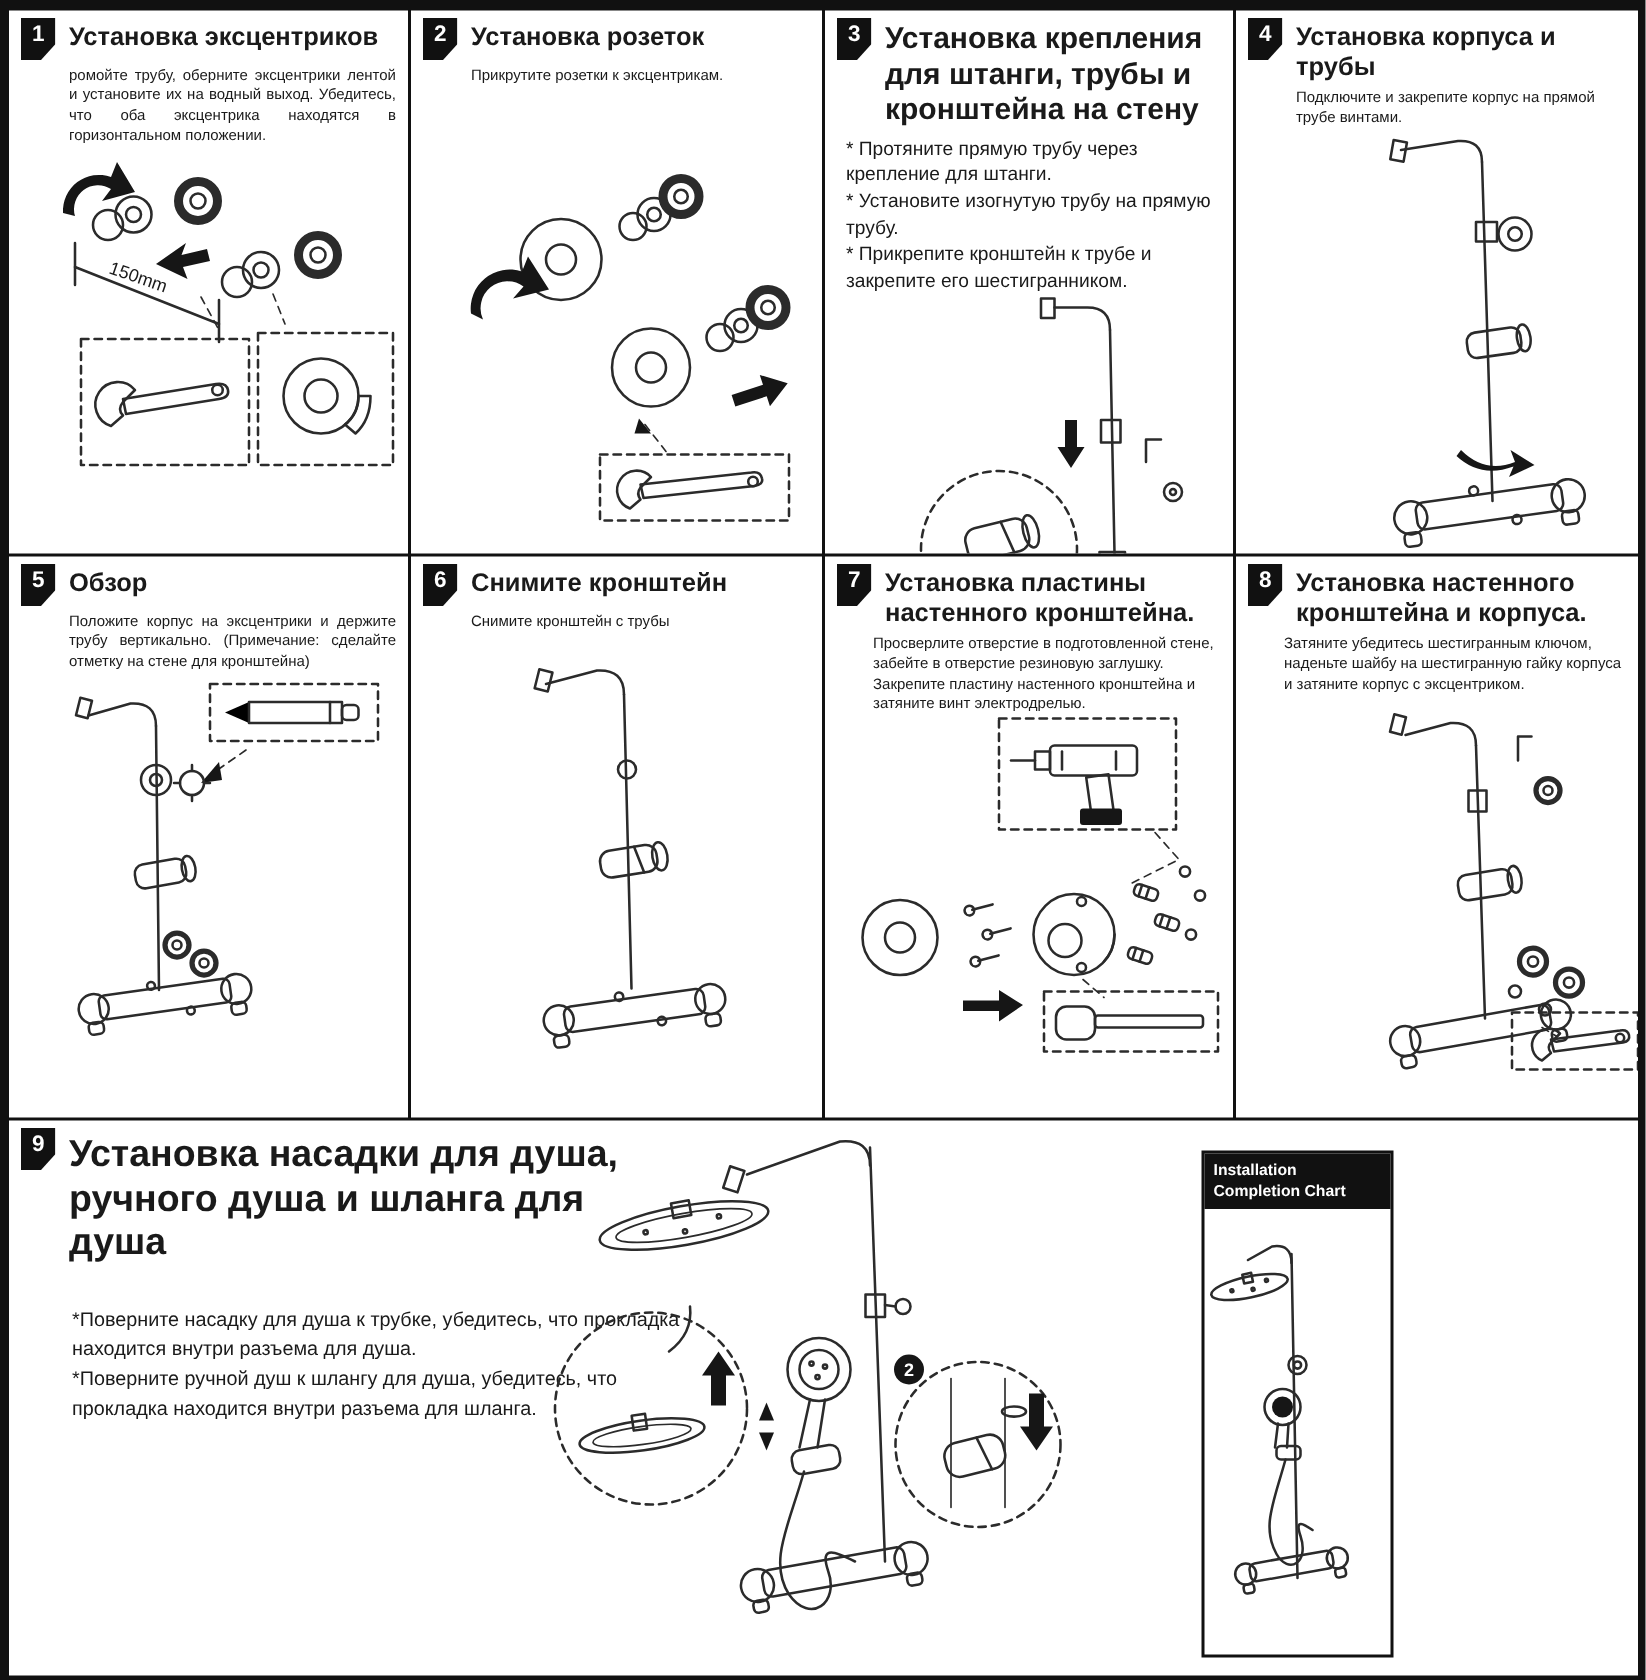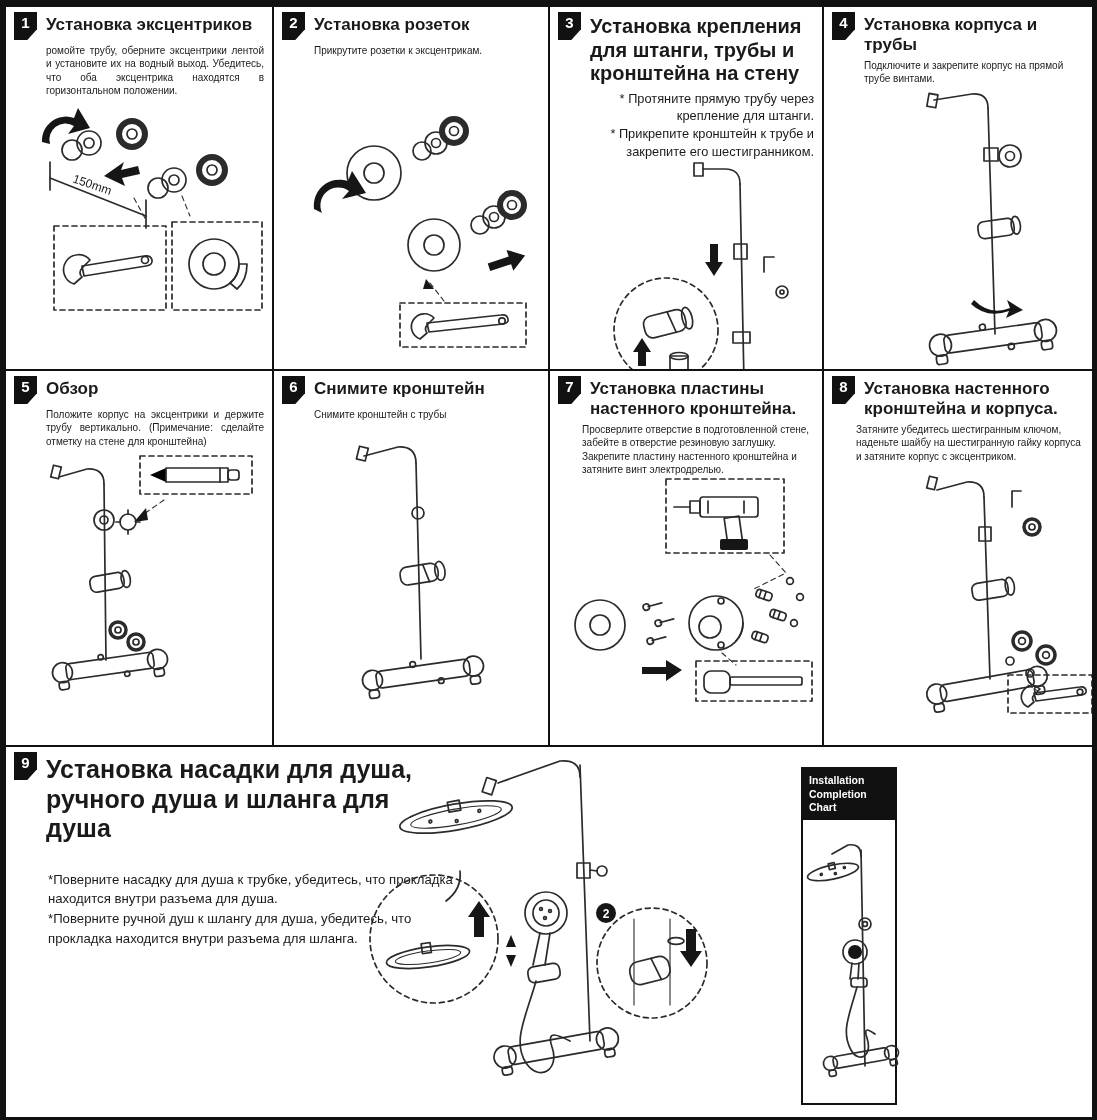--- a/index.html
+++ b/index.html
@@ -13,33 +13,33 @@
   .head{display:flex;align-items:flex-start;gap:9px;margin-bottom:4px;}
   .badge{flex:0 0 auto;width:23px;height:26px;background:#111;color:#fff;font-weight:bold;
          font-size:15px;display:flex;align-items:flex-start;justify-content:center;padding-top:2px;
          clip-path:polygon(0 0,100% 0,100% 62%,58% 100%,0 100%);margin-top:-1px;}
   .title{margin:2px 0 0 0;font-size:20px;line-height:1.18;font-weight:bold;}
   .t17{font-size:17px;}
   .t19{font-size:25px;}
   .body{margin:3px 0 0 32px;font-size:10px;line-height:1.34;max-width:236px;}
   .just{text-align:justify;}
   .bullets{margin:4px 0 0 6px;font-size:12.8px;line-height:1.38;max-width:252px;}
-  .bullets div{margin:0;text-align:right;}
+  .bullets div{margin:0;}
   .ill{display:block;}
   .ill path,.ill line,.ill circle,.ill ellipse,.ill rect,.ill polyline{
       fill:none;stroke:#2b2b2b;stroke-width:1.7;stroke-linecap:round;stroke-linejoin:round;}
   .ill .fl{fill:#161616;stroke:none;}
   .ill .dsh{stroke-dasharray:5 4;}
   .ill .tk{stroke-width:6;}
   .ill .tk2{stroke-width:3.5;}
   .ill .thin{stroke-width:1.1;}
   .ill text{fill:#1a1a1a;stroke:none;font-family:"Liberation Sans",sans-serif;}
   .p9-body{margin:26px 0 0 34px;font-size:13.2px;line-height:1.5;max-width:430px;}
   .p9-svg{position:absolute;left:328px;top:4px;}
-  .chartbox{position:absolute;left:795px;top:20px;width:96px;height:338px;
+  .chartbox{position:absolute;left:795px;top:20px;width:128px;height:338px;
             border:2px solid #111;box-sizing:border-box;background:#fff;}
   .charthead{background:#111;color:#fff;font-size:10.5px;font-weight:bold;line-height:1.3;
              padding:5px 6px;}
 </style>
 </head>
 <body>
 
 <div class="doc">
 <div class="grid">
 
@@ -147,20 +147,21 @@
 
   <section class="panel">
     <div class="head">
       <div class="badge">
             <span>3</span>
           </div>
       <h2 class="title" style="max-width:236px">Установка крепления для штанги, трубы и кронштейна на стену</h2>
     </div>
     <div class="bullets">
       <div>* Протяните прямую трубу через крепление для штанги.</div>
+      <div>* Установите изогнутую трубу на прямую трубу.</div>
       <div>* Прикрепите кронштейн к трубе и закрепите его шестигранником.</div>
     </div>
     <svg class="ill" width="256" height="226" viewBox="0 0 256 226">
       <path d="M182,24 q0,-15 -15,-15 l-22,0"></path>
       <rect x="136" y="3" width="9" height="13"></rect>
       <line x1="182" y1="24" x2="186" y2="222"></line>
       <rect x="176" y="84" width="13" height="15"></rect>
       <polygon class="fl" points="152,84 160,84 160,102 165,102 156,116 147,102 152,102"></polygon>
       <path d="M206,112 l0,-15 l10,0" stroke-width="2.6"></path>
       <circle cx="224" cy="132" r="6"></circle>

